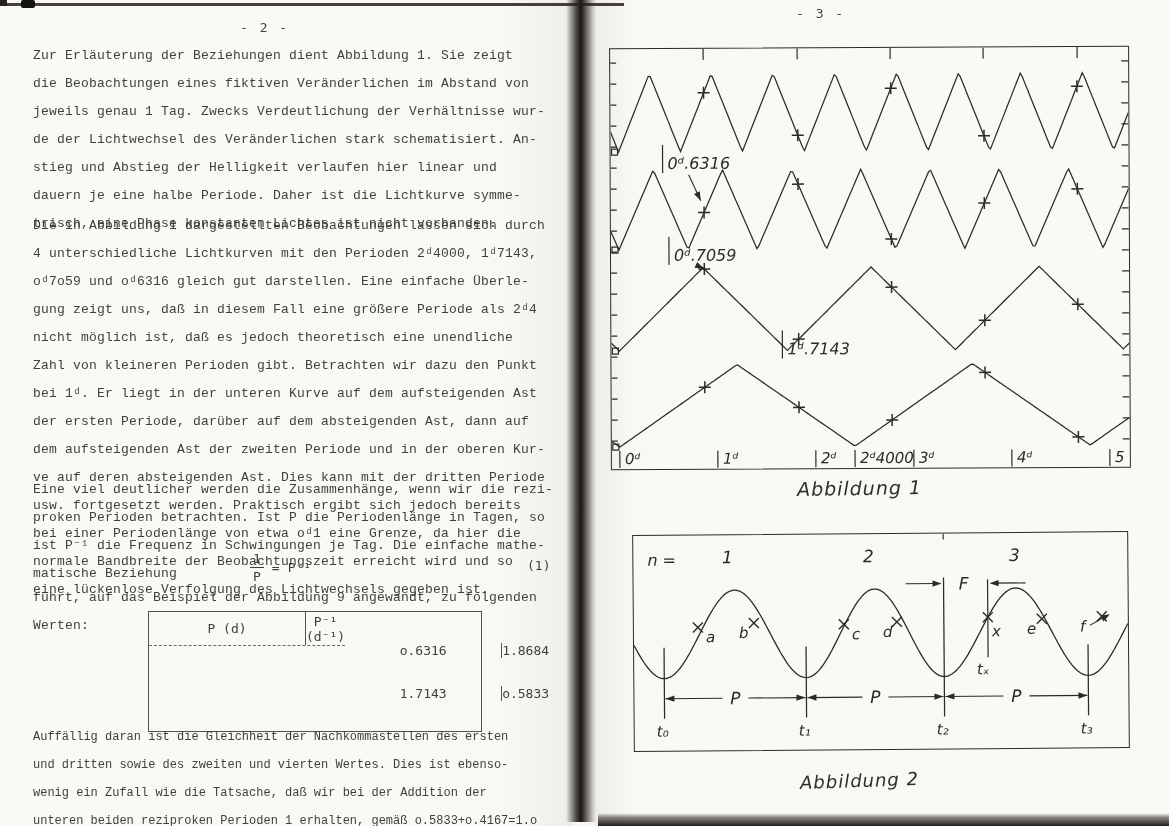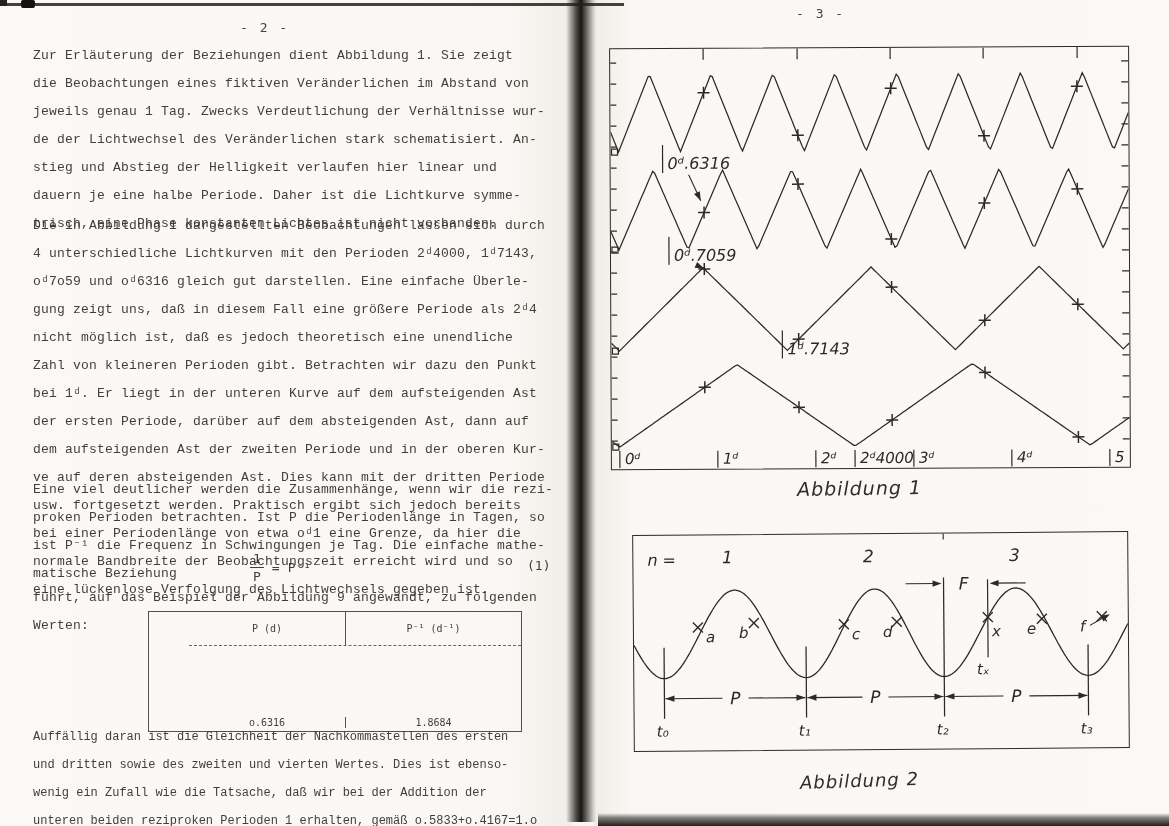--- a/index.html
+++ b/index.html
@@ -15,23 +15,23 @@
   .para.tight{font-size:12px;letter-spacing:0;}
   .pagenum{position:absolute;font-size:13px;letter-spacing:2px;color:#45433e;}
   
   .formula{position:absolute;left:250px;top:551px;font-size:13px;color:#413f3a;display:flex;align-items:center;gap:8px;}
   .frac{display:inline-block;text-align:center;vertical-align:middle;}
   .frac .num{display:block;border-bottom:1.4px solid #413f3a;padding:0 3px 1px;}
   .frac .den{display:block;padding-top:1px;}
   .eqno{position:absolute;left:527px;top:558px;font-size:13px;color:#413f3a;}
   
   .ptable{position:absolute;left:148px;top:611px;width:332px;height:119px;border:1.3px solid #55524c;
-          display:flex;flex-direction:column;font-size:10px;color:#413f3a;padding-left:40px;}
+          display:flex;flex-direction:row;font-size:13px;color:#413f3a;}
   .ptable .hdr{display:flex;border-bottom:1.4px dashed #6b6760;height:33px;align-items:center;}
-  .ptable .body{flex:1;display:flex;flex-direction:column;justify-content:flex-end;padding:3px 0;gap:28px;}
+  .ptable .body{flex:1;display:flex;flex-direction:column;justify-content:center;padding:3px 0;gap:28px;}
   .ptable .row{display:flex;}
   .ptable .c1{width:156px;text-align:center;border-right:1.3px solid #55524c;}
   .ptable .c2{flex:1;text-align:center;}
   .ptable .hdr .c1{border-right:1.3px solid #55524c;height:100%;display:flex;align-items:center;justify-content:center;}
   .ptable .hdr .c2{display:flex;align-items:center;justify-content:center;}
   
   .figbox{position:absolute;border:1.6px solid #2b2a27;background:transparent;}
   .fig1{left:610px;top:47px;width:518px;height:420px;transform:rotate(-0.25deg);}
   .fig2{left:633px;top:533px;width:494px;height:215px;transform:rotate(-0.45deg);}
   .caption{position:absolute;font-family:"DejaVu Sans",sans-serif;font-style:italic;
@@ -98,20 +98,24 @@
 
     <div class="ptable">
       <div class="hdr">
         <span class="c1">P (d)</span>
         <span class="c2">P⁻¹ (d⁻¹)</span>
       </div>
       <div class="body" id="ptable-body">
           <div class="row">
             <span class="c1">o.6316</span>
             <span class="c2">1.8684</span>
+          </div>
+          <div class="row">
+            <span class="c1">1.7143</span>
+            <span class="c2">o.5833</span>
           </div>
         </div>
     </div>
 
     <pre class="para tight" style="left:33px;top:723px;">Auffällig daran ist die Gleichheit der Nachkommastellen des ersten
 und dritten sowie des zweiten und vierten Wertes. Dies ist ebenso-
 wenig ein Zufall wie die Tatsache, daß wir bei der Addition der
 unteren beiden reziproken Perioden 1 erhalten, gemäß o.5833+o.4167=1.o</pre>
   </div>
 

